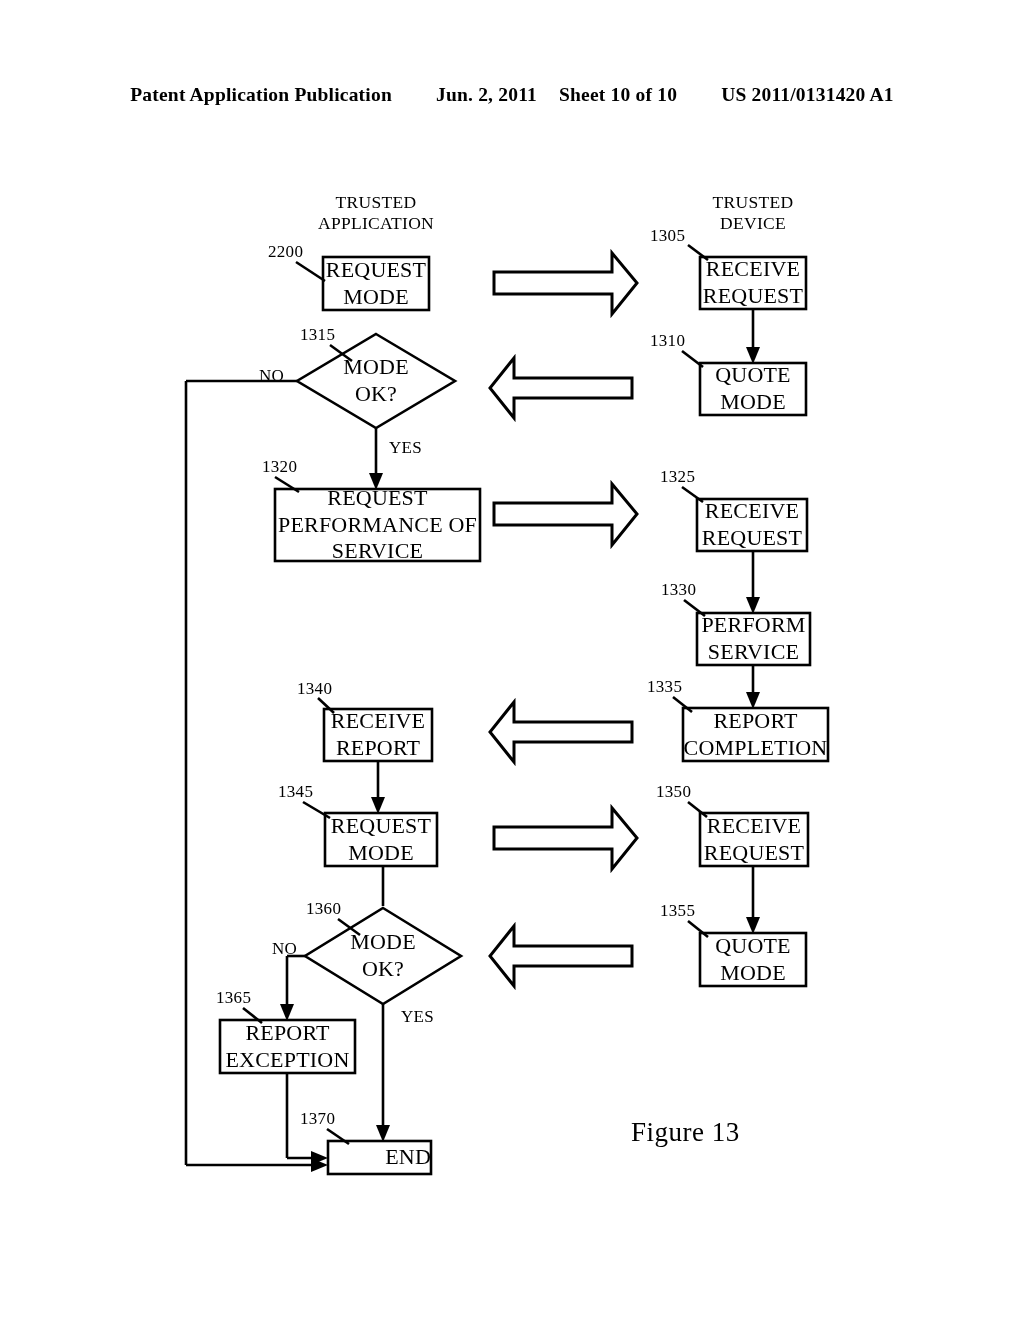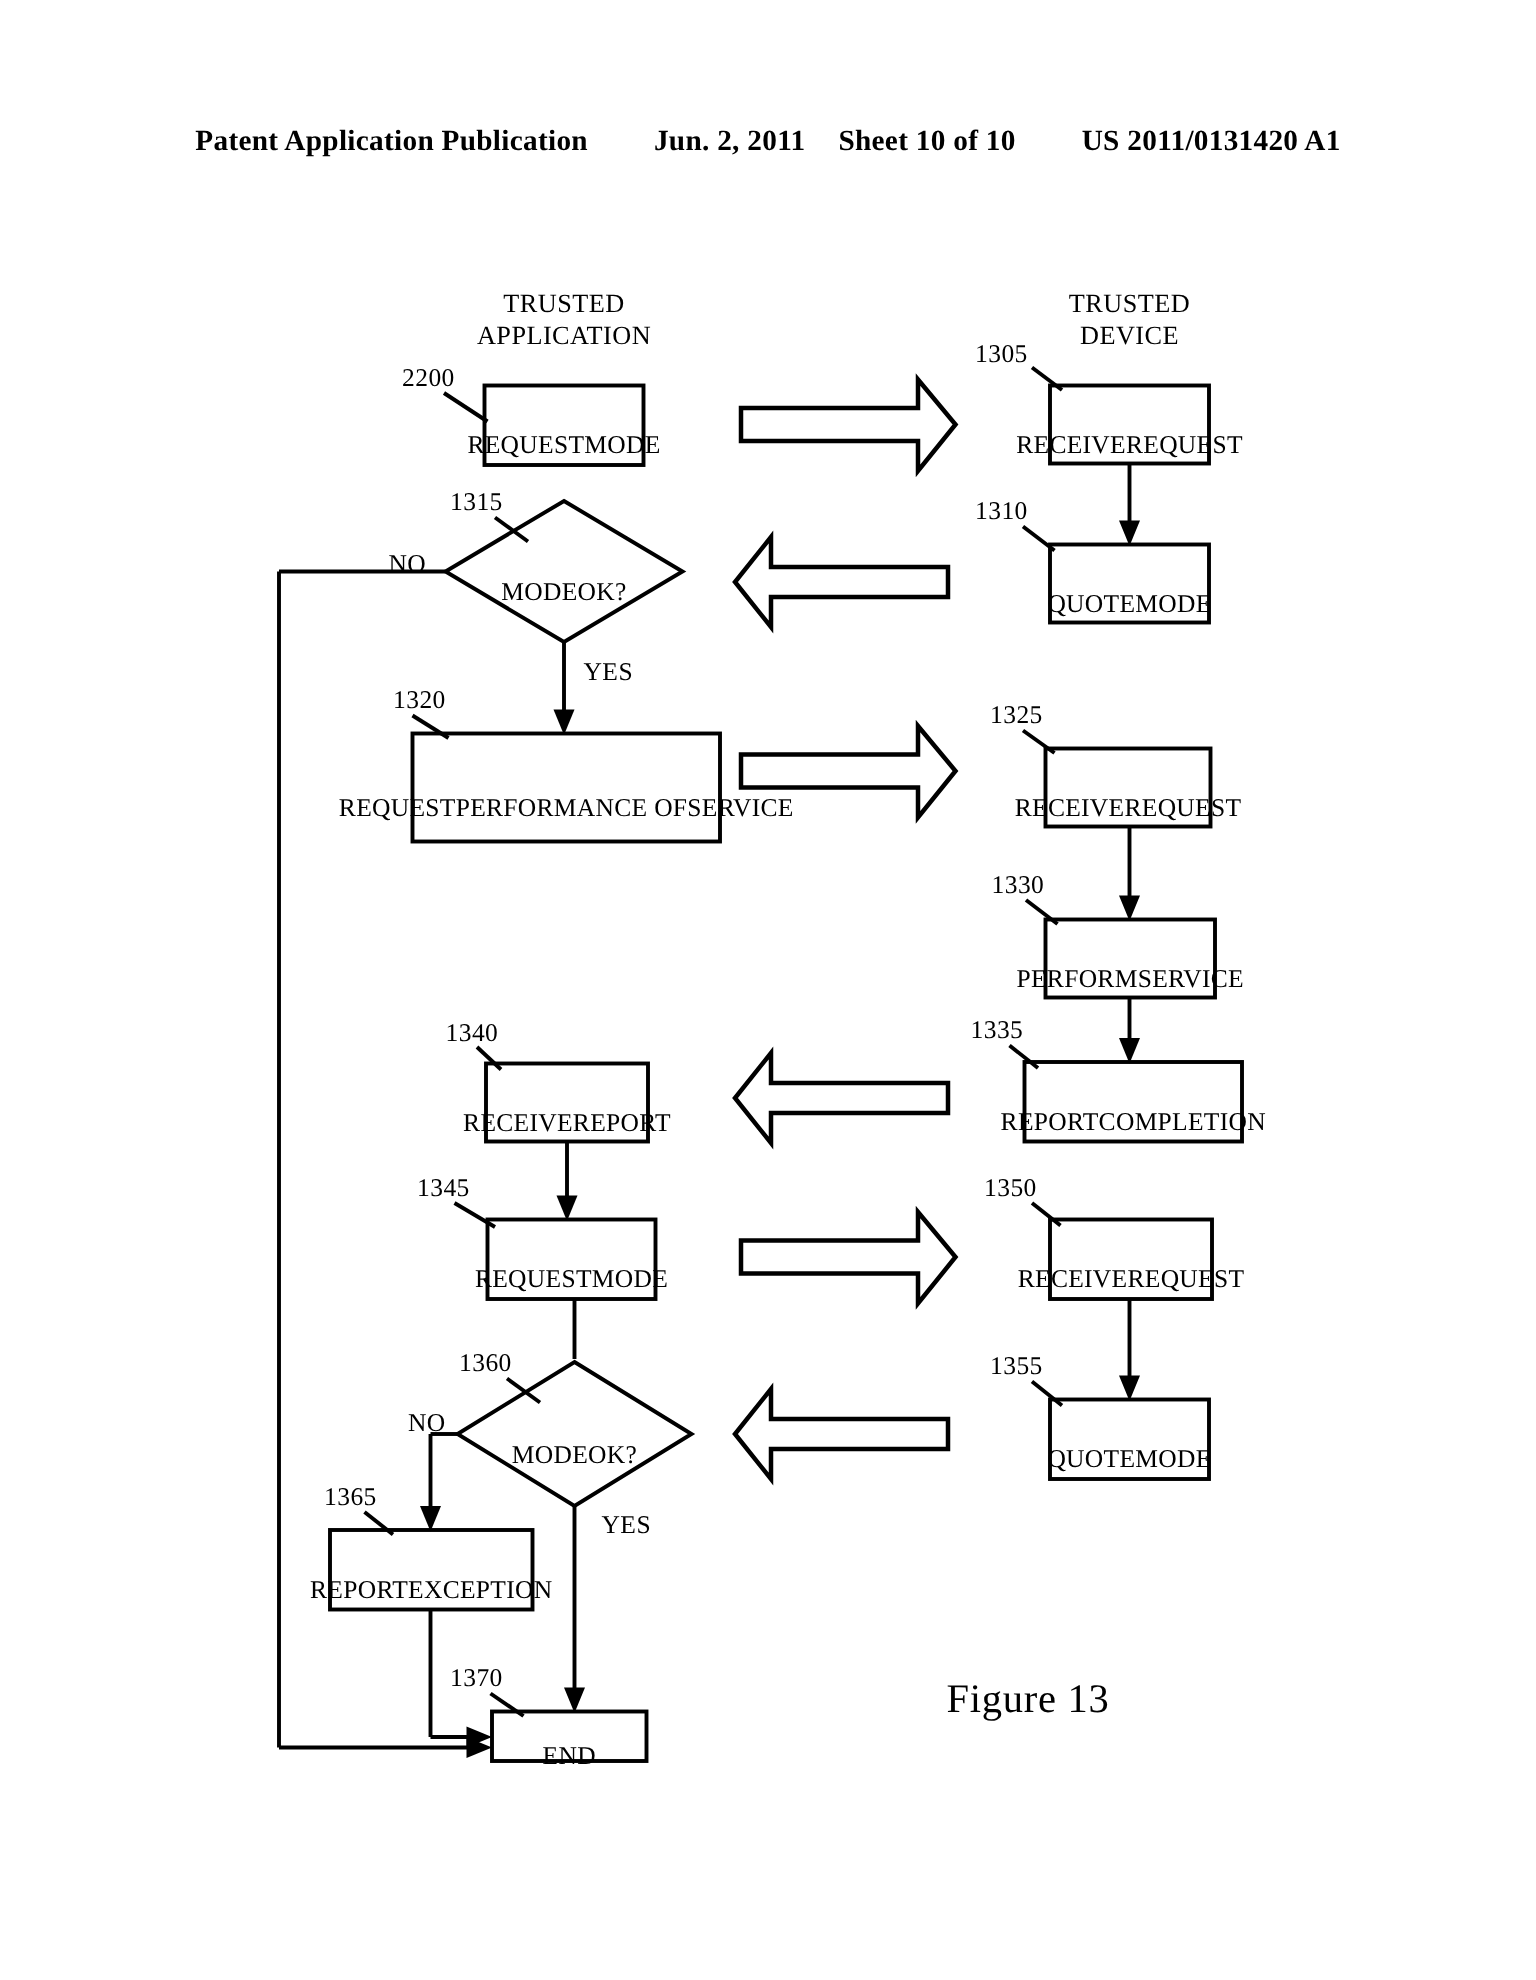--- a/index.html
+++ b/index.html
@@ -79,29 +79,28 @@
   .fig-caption {
     position: absolute;
     font-size: 27px;
     letter-spacing: 0.5px;
     white-space: nowrap;
   }
 
   .box-text {
     position: absolute;
     display: flex;
-    flex-direction: row;
+    flex-direction: column;
     align-items: center;
     justify-content: center;
     text-align: center;
-    font-size: 17px;
+    font-size: 22px;
     line-height: 1.22;
     letter-spacing: 0.2px;
     white-space: nowrap;
-    margin-top: 14px;
   }
 </style>
 </head>
 <body>
 
 <div id="page-header">
   <span class="hdr-seg">Patent Application Publication</span>
   <span class="gap-xl"></span>
   <span class="hdr-seg">Jun. 2, 2011</span>
   <span class="gap-md"></span>
@@ -267,21 +266,21 @@
   <div class="box-text" style="left:333px; top:930px; width:100px; height:52px;">
     <span>MODE</span>
     <span>OK?</span>
   </div>
 
   <div class="box-text" style="left:220px; top:1020px; width:135px; height:53px;">
     <span>REPORT</span>
     <span>EXCEPTION</span>
   </div>
 
-  <div class="box-text" style="left:328px; top:1141px; width:103px; height:33px;">
+  <div class="box-text" style="left:328px; top:1141px; width:103px; height:33px;align-items:flex-end;">
     <span>END</span>
   </div>
 
   <div class="refnum" style="left:268px; top:242px;">2200</div>
   <div class="refnum" style="left:650px; top:226px;">1305</div>
   <div class="refnum" style="left:650px; top:331px;">1310</div>
   <div class="refnum" style="left:300px; top:325px;">1315</div>
   <div class="refnum" style="left:262px; top:457px;">1320</div>
   <div class="refnum" style="left:660px; top:467px;text-align:right;">1325</div>
   <div class="refnum" style="left:661px; top:580px;">1330</div>

